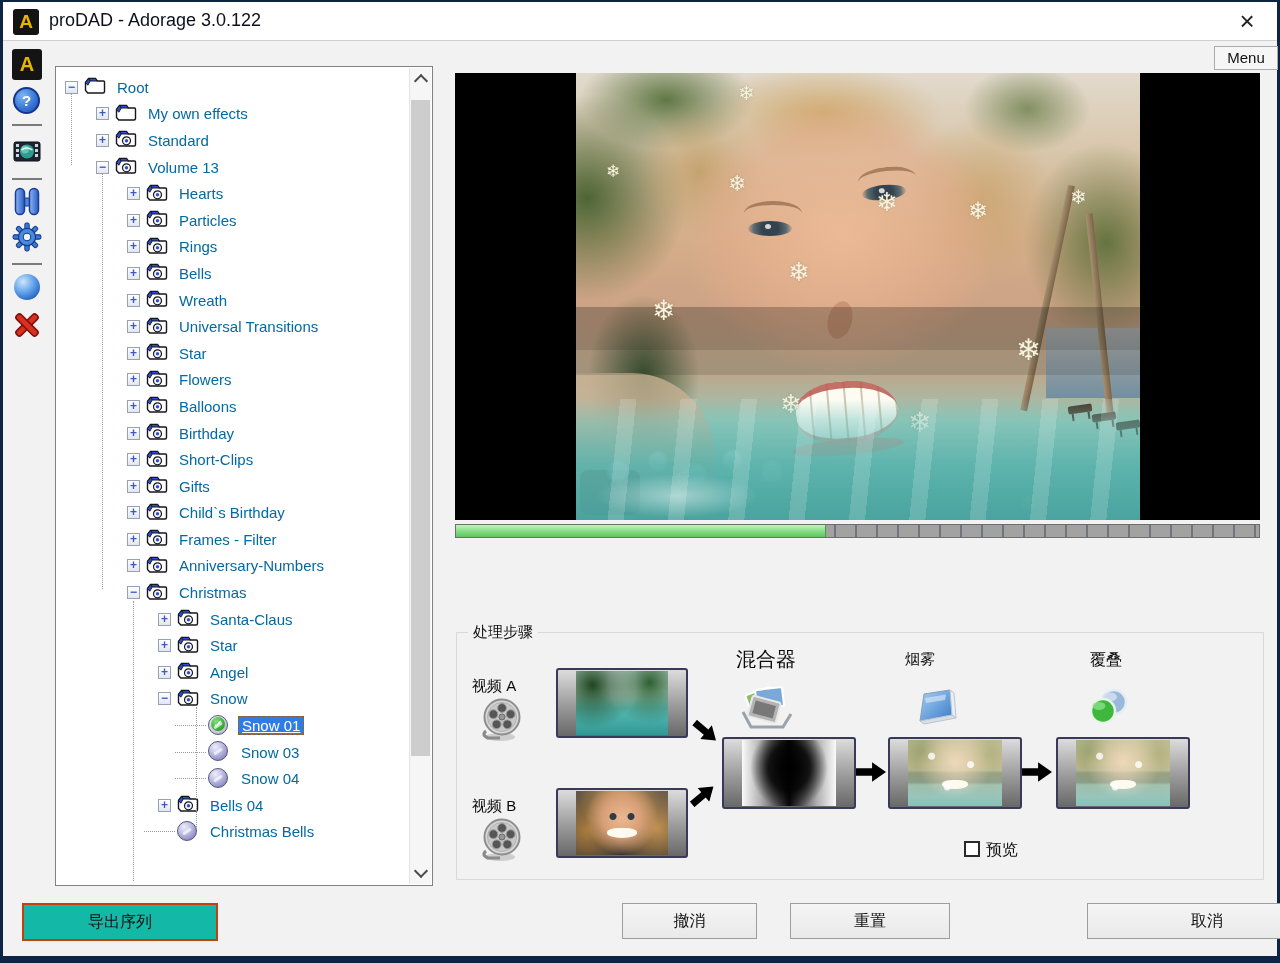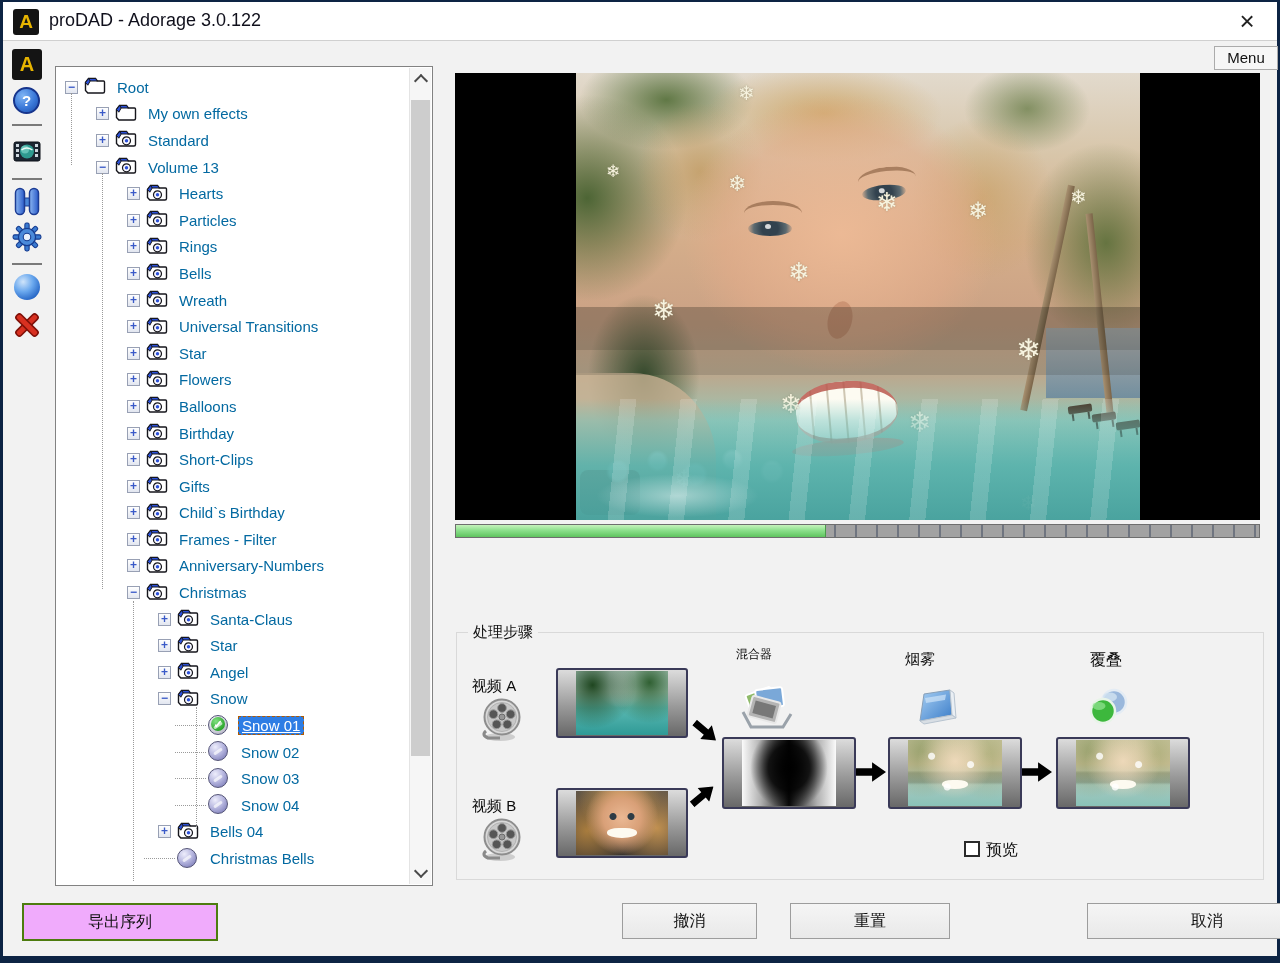--- a/index.html
+++ b/index.html
@@ -139,21 +139,21 @@
                  radial-gradient(circle at 70% 35%, rgba(255,255,255,.8) 0 3px, rgba(255,255,255,0) 4px),
                  radial-gradient(circle at 40% 75%, rgba(255,255,255,.8) 0 3px, rgba(255,255,255,0) 4px);}
   .bigarrow{position:absolute;}
   .stepico{position:absolute;}
   
   #prevchk{position:absolute;left:964px;top:841px;width:16px;height:16px;background:#fff;border:2px solid #2a2a2a;box-sizing:border-box;}
   #prevlbl{position:absolute;left:986px;top:840px;font-size:16px;}
   
   .btn{position:absolute;background:linear-gradient(180deg,#f5f5f5,#e9e9e9);border:1px solid #9d9d9d;
        font-size:16px;text-align:center;box-sizing:border-box;}
-  #btn-export{left:22px;top:903px;width:196px;height:38px;line-height:34px;border:2px solid #4d7c0f;background:#f0abfc;}
+  #btn-export{left:22px;top:903px;width:196px;height:38px;line-height:34px;border:2px solid #c2410c;background:#14b8a6;}
   #btn-undo{left:622px;top:903px;width:135px;height:36px;line-height:33px;}
   #btn-reset{left:790px;top:903px;width:160px;height:36px;line-height:33px;}
   #btn-cancel{left:1087px;top:903px;width:200px;height:36px;line-height:33px;padding-left:40px;}
 </style>
 </head>
 <body>
 
 <div id="app">
 
   <div class="edge" style="left:0;top:0;width:1280px;height:2px;"></div>
@@ -488,27 +488,20 @@
           <span class="tlabel">Snow</span>
         </div>
         <div class="trow" style="padding-left: 132px;">
           <span class="slot dotline"></span>
           <span class="ticon">
             <span class="sphere schk">
               <span class="ck">✓</span>
             </span>
           </span>
           <span class="tlabel sel">Snow 01</span>
-        </div>
-        <div class="trow" style="padding-left: 132px;">
-          <span class="slot dotline"></span>
-          <span class="ticon">
-            <span class="sphere"></span>
-          </span>
-          <span class="tlabel">Snow 02</span>
         </div>
         <div class="trow" style="padding-left: 132px;">
           <span class="slot dotline"></span>
           <span class="ticon">
             <span class="sphere"></span>
           </span>
           <span class="tlabel">Snow 03</span>
         </div>
         <div class="trow" style="padding-left: 132px;">
           <span class="slot dotline"></span>
@@ -641,21 +634,21 @@
     <svg width="28" height="18" viewBox="0 0 28 18">
         <path d="M0 5.5 h15 v-5.5 l13 9 -13 9 v-5.5 h-15 z" fill="#000"></path>
       </svg>
   </div>
   <div class="bigarrow" style="left:690px;top:786px;transform:rotate(-40deg);">
     <svg width="28" height="18" viewBox="0 0 28 18">
         <path d="M0 5.5 h15 v-5.5 l13 9 -13 9 v-5.5 h-15 z" fill="#000"></path>
       </svg>
   </div>
 
-  <div class="slabel" style="left:736px;top:646px;font-size:12px;">混合器</div>
+  <div class="slabel" style="left:736px;top:646px;font-size:20px;">混合器</div>
   <div class="stepico" style="left:740px;top:684px;">
     <svg width="54" height="48" viewBox="0 0 54 48">
       <g transform="rotate(-20 20 20)">
           <rect x="9" y="7" width="26" height="18" rx="2" fill="#8fba6a" stroke="#ffffff" stroke-width="2"></rect>
         </g>
       <g transform="rotate(-7 26 22)">
           <rect x="17" y="5" width="27" height="19" rx="2" fill="#7aa8d8" stroke="#ffffff" stroke-width="2"></rect>
         </g>
       <g transform="rotate(15 24 28)">
           <rect x="9" y="15" width="29" height="21" rx="2" fill="#b4b4b4" stroke="#e8e8e8" stroke-width="2"></rect>

